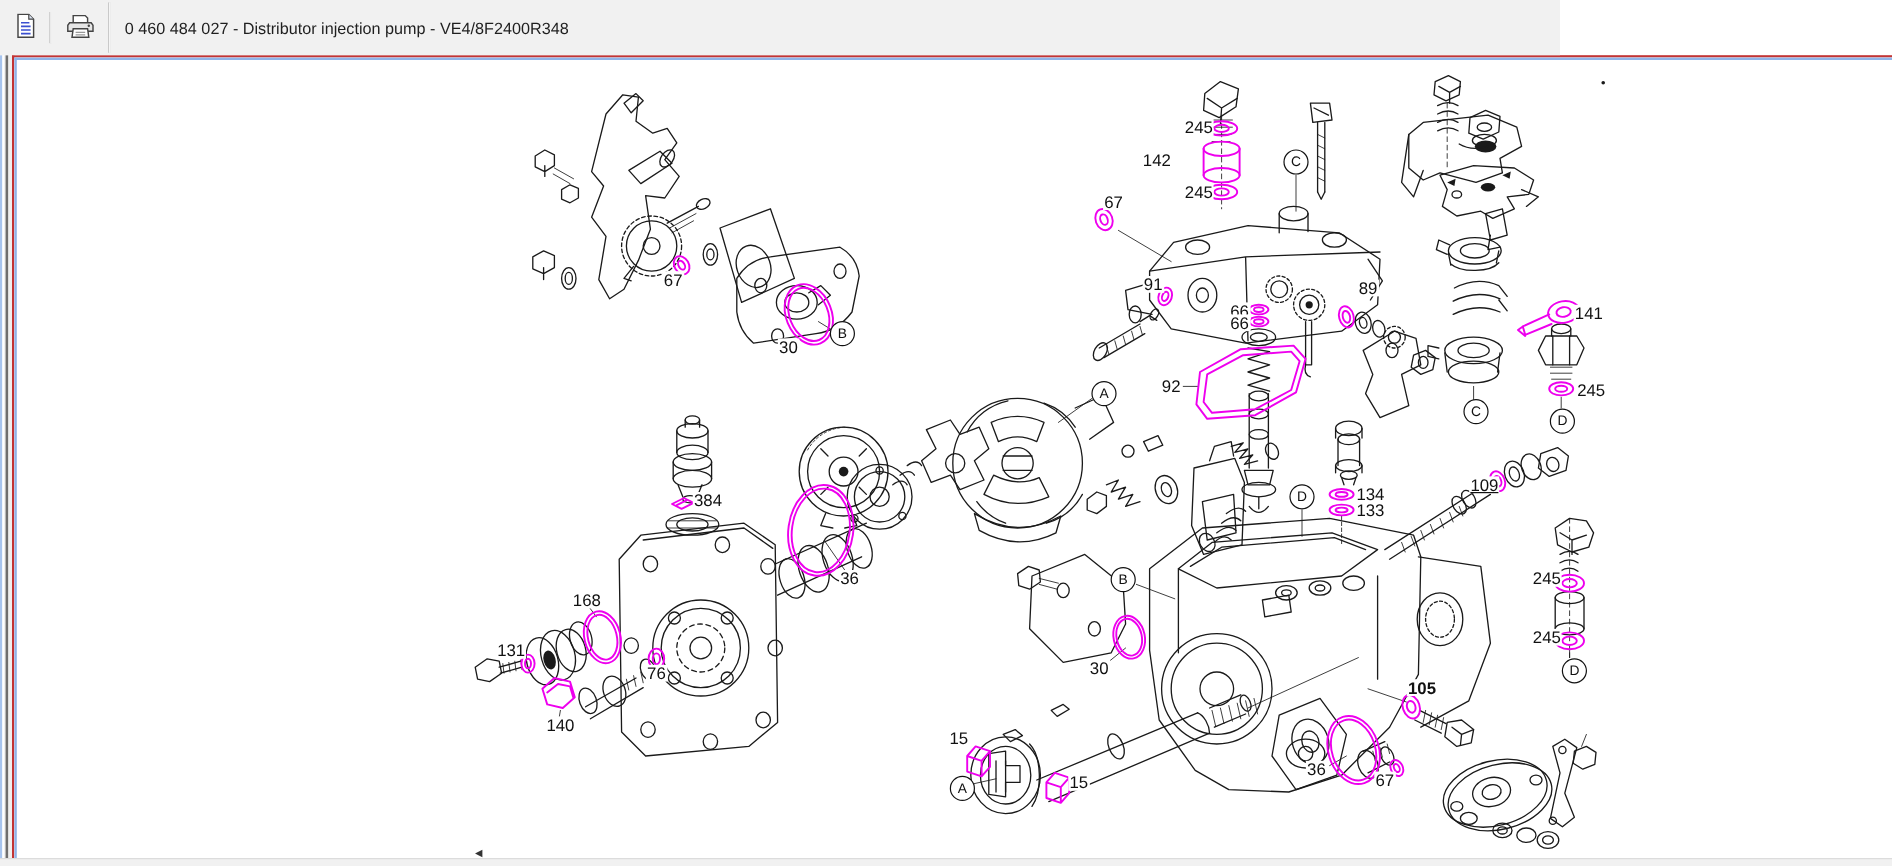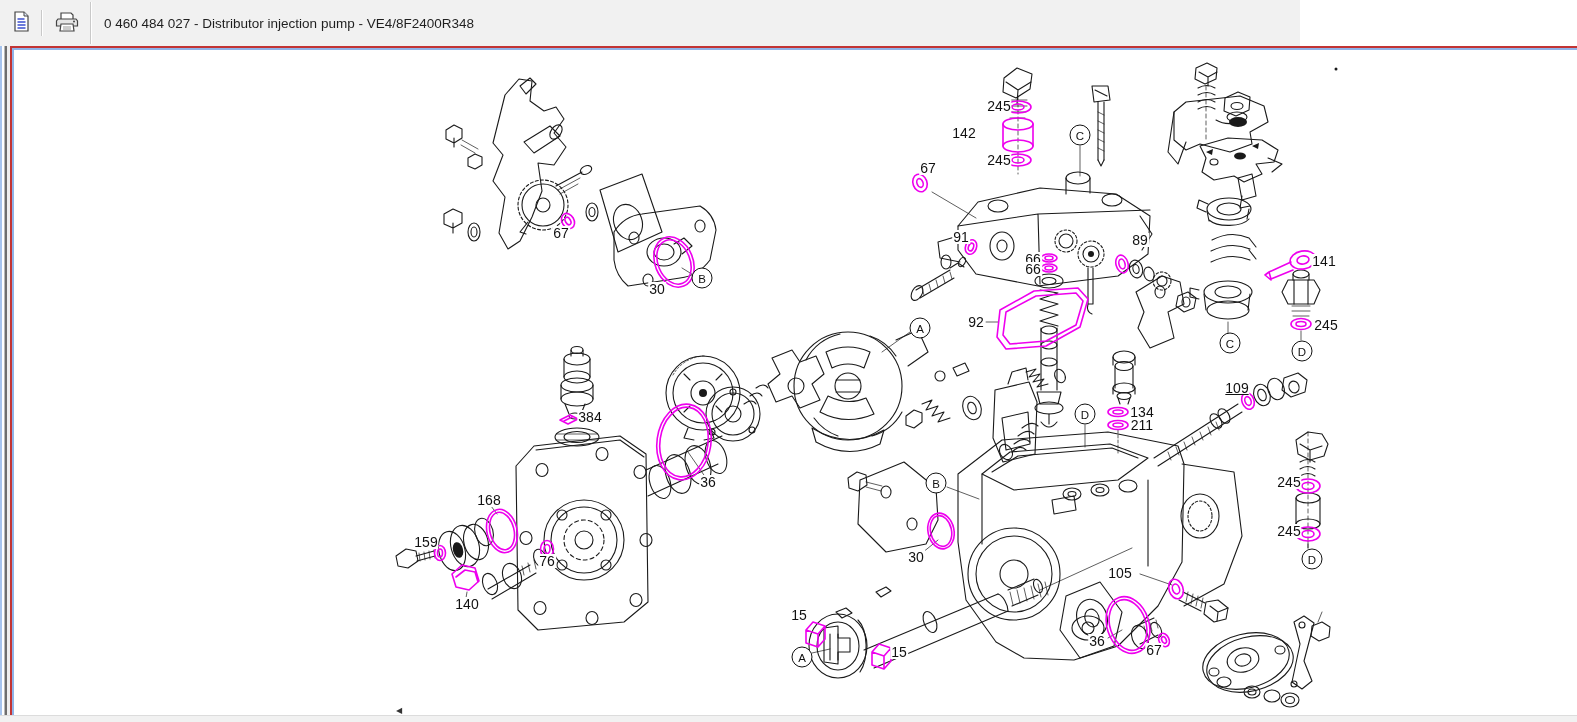--- a/index.html
+++ b/index.html
@@ -555,36 +555,36 @@
     <span class="callout" style="left: 964px; top: 133px;">142</span>
     <span class="callout" style="left: 999px; top: 160px;">245</span>
     <span class="callout" style="left: 928px; top: 168px;">67</span>
     <span class="callout" style="left: 961px; top: 237px;">91</span>
     <span class="callout" style="left: 1033px; top: 259px;">66</span>
     <span class="callout" style="left: 1033px; top: 269px;">66</span>
     <span class="callout" style="left: 1120px; top: 240px; margin-left: 20px;">89</span>
     <span class="callout" style="left: 976px; top: 322px;">92</span>
     <span class="callout" style="left: 1324px; top: 261px;">141</span>
     <span class="callout" style="left: 1326px; top: 325px;">245</span>
-    <span class="callout" style="left: 1237px; top: 388px; text-decoration: underline;">109</span>
+    <span class="callout" style="left: 1237px; top: 404px; text-decoration: underline;">109</span>
     <span class="callout" style="left: 1142px; top: 412px;">134</span>
-    <span class="callout" style="left: 1142px; top: 425px;">211</span>
+    <span class="callout" style="left: 1142px; top: 425px;">133</span>
     <span class="callout" style="left: 561px; top: 233px;">67</span>
     <span class="callout" style="left: 657px; top: 289px;">30</span>
     <span class="callout" style="left: 590px; top: 417px;">384</span>
     <span class="callout" style="left: 708px; top: 482px;">36</span>
     <span class="callout" style="left: 489px; top: 500px;">168</span>
-    <span class="callout" style="left: 426px; top: 542px;">159</span>
+    <span class="callout" style="left: 426px; top: 542px;">131</span>
     <span class="callout" style="left: 547px; top: 561px;">76</span>
     <span class="callout" style="left: 467px; top: 604px;">140</span>
     <span class="callout" style="left: 916px; top: 557px;">30</span>
     <span class="callout" style="left: 799px; top: 615px;">15</span>
     <span class="callout" style="left: 899px; top: 652px;">15</span>
     <span class="callout" style="left: 1097px; top: 641px; text-align: center;">36</span>
-    <span class="callout" style="left: 1120px; top: 573px;">105</span>
+    <span class="callout" style="left: 1185px; top: 573px; font-weight: bold;">105</span>
     <span class="callout" style="left: 1154px; top: 650px;">67</span>
     <span class="callout" style="left: 1289px; top: 482px;">245</span>
     <span class="callout" style="left: 1289px; top: 531px;">245</span>
     <span class="refcircle" style="left: 702px; top: 278px;">B</span>
     <span class="refcircle" style="left: 920px; top: 328px;">A</span>
     <span class="refcircle" style="left: 1080px; top: 135px;">C</span>
     <span class="refcircle" style="left: 1230px; top: 343px;">C</span>
     <span class="refcircle" style="left: 1302px; top: 351px;">D</span>
     <span class="refcircle" style="left: 1085px; top: 414px;">D</span>
     <span class="refcircle" style="left: 1312px; top: 559px;">D</span>

